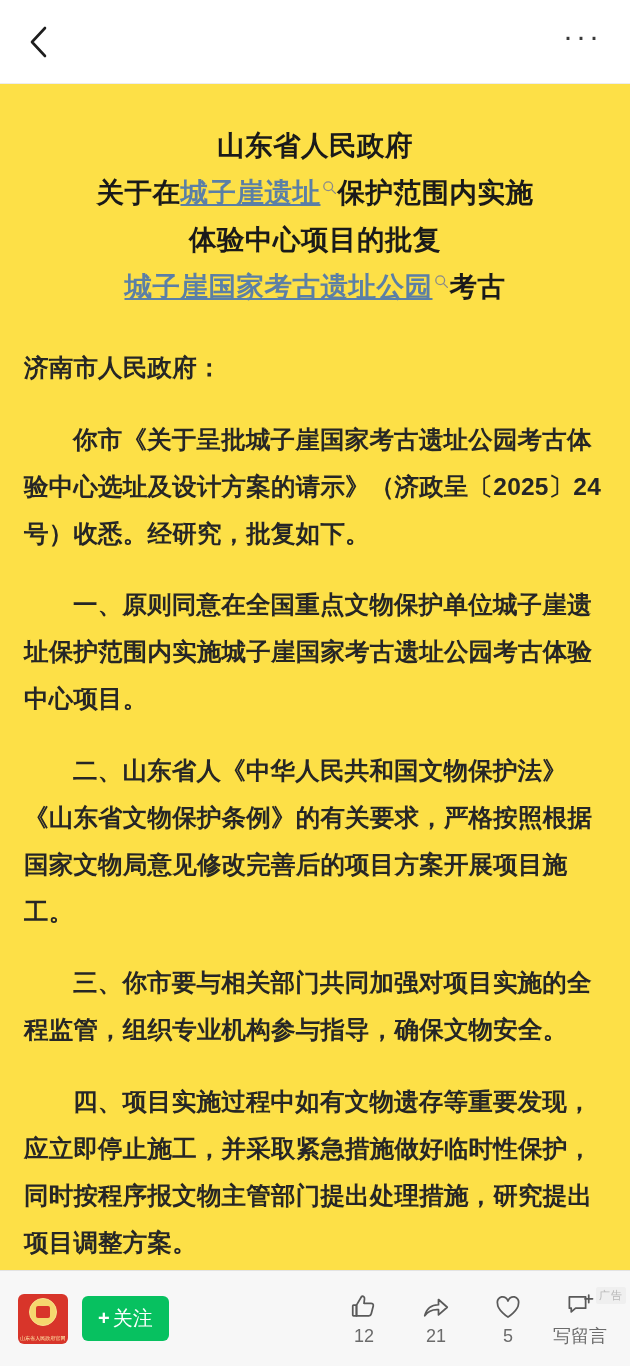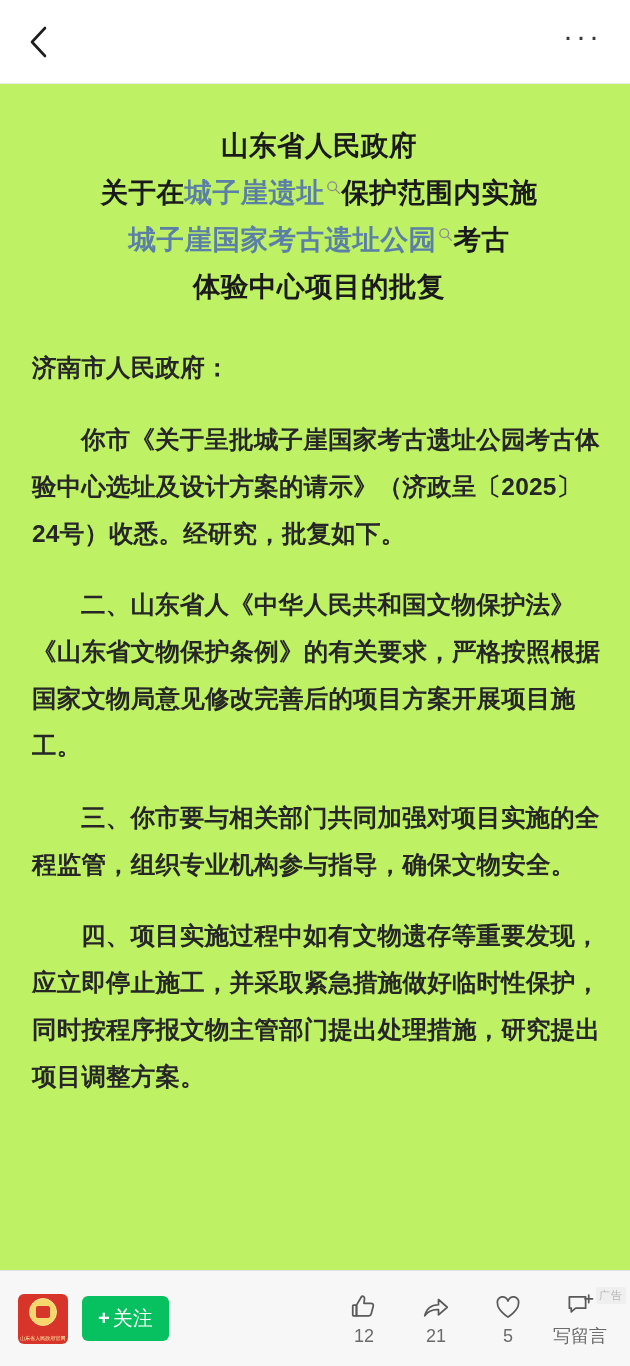--- a/index.html
+++ b/index.html
@@ -46,37 +46,38 @@
     color: #3a3a3a;
     letter-spacing: 3px;
     cursor: pointer;
     user-select: none;
     padding-bottom: 12px;
   }
   
   .article {
     flex: 1;
     overflow: hidden;
-    padding: 38px 24px 0 32px;
+    padding: 38px 24px 0 24px;
     box-sizing: border-box;
-    background: #bef264;
+    background: #fde047;
   }
   .title-block {
     text-align: center;
     font-weight: bold;
     color: #1a1a1a;
     font-size: 27.5px;
     line-height: 47px;
     letter-spacing: 0.5px;
   }
   .title-line { display: block; }
   .kw {
     color: #5b7fa6;
     font-weight: bold;
     cursor: pointer;
+    text-decoration: underline;
   }
   .kw-search {
     display: inline-block;
     position: relative;
     top: -7px;
     margin: 0 1px 0 1px;
   }
   .kw-search svg { display: block; }
   .docnum {
     text-align: center;
@@ -276,34 +277,35 @@
       <span class="title-line">
         <span>山东省人民政府</span>
       </span>
       <span class="title-line">
         <span>关于在</span><span class="kw">城子崖遗址</span><span class="kw-search"><svg width="15" height="15" viewBox="0 0 15 15" aria-hidden="true">
               <circle cx="6.2" cy="6.2" r="4.4" fill="none" stroke="#8a8a8a" stroke-width="1.3"></circle>
               <line x1="9.6" y1="9.6" x2="13.4" y2="13.4" stroke="#8a8a8a" stroke-width="1.3" stroke-linecap="round"></line>
             </svg></span><span>保护范围内实施</span>
       </span>
       <span class="title-line">
+        <span>体验中心项目的批复</span>
+      </span>
+      <span class="title-line">
         <span class="kw">城子崖国家考古遗址公园</span><span class="kw-search"><svg width="15" height="15" viewBox="0 0 15 15" aria-hidden="true">
               <circle cx="6.2" cy="6.2" r="4.4" fill="none" stroke="#8a8a8a" stroke-width="1.3"></circle>
               <line x1="9.6" y1="9.6" x2="13.4" y2="13.4" stroke="#8a8a8a" stroke-width="1.3" stroke-linecap="round"></line>
             </svg></span><span>考古</span>
       </span>
-      <span class="title-line">
-        <span>体验中心项目的批复</span>
-      </span>
     </div>
 
 
     <div class="body-text">
       <p class="p-addressee">济南市人民政府：</p>
       <p class="p-indent">你市《关于呈批城子崖国家考古遗址公园考古体验中心选址及设计方案的请示》（济政呈〔2025〕24号）收悉。经研究，批复如下。</p>
+      <p class="p-indent">一、原则同意在全国重点文物保护单位城子崖遗址保护范围内实施城子崖国家考古遗址公园考古体验中心项目。</p>
       <p class="p-indent">二、山东省人《中华人民共和国文物保护法》《山东省文物保护条例》的有关要求，严格按照根据国家文物局意见修改完善后的项目方案开展项目施工。</p>
       <p class="p-indent">三、你市要与相关部门共同加强对项目实施的全程监管，组织专业机构参与指导，确保文物安全。</p>
       <p class="p-indent">四、项目实施过程中如有文物遗存等重要发现，应立即停止施工，并采取紧急措施做好临时性保护，同时按程序报文物主管部门提出处理措施，研究提出项目调整方案。</p>
     </div>
 
   </div>
 
   <div class="bottom-wrap">
     <div class="ad-badge">广告</div>
     <div class="bottombar">

